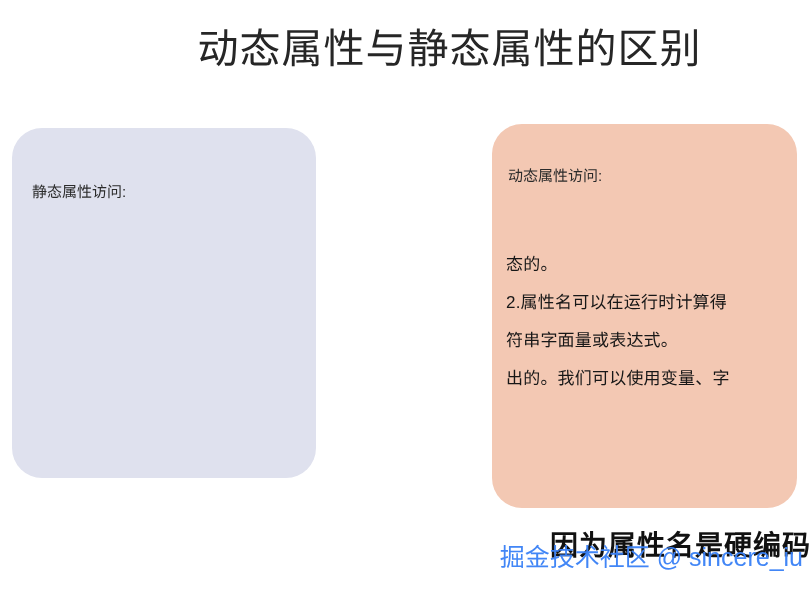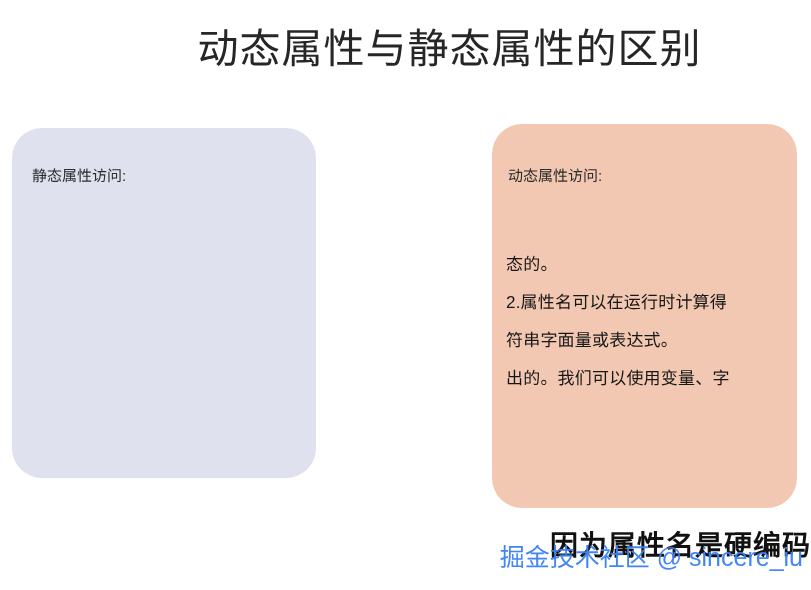--- a/index.html
+++ b/index.html
@@ -58,21 +58,21 @@
     height: 384px;
     background: #f3c8b3;
   }
 
   .card-inner {
     position: absolute;
     left: 0;
     top: 0;
     right: 0;
     bottom: 0;
-    padding: 38px 16px 0 18px;
+    padding: 54px 16px 0 18px;
     box-sizing: border-box;
   }
   .card-dynamic .card-inner {
     padding: 42px 1px 0 14px;
   }
 
   .card-heading {
     font-size: 15px;
     line-height: 20px;
     font-weight: 400;

